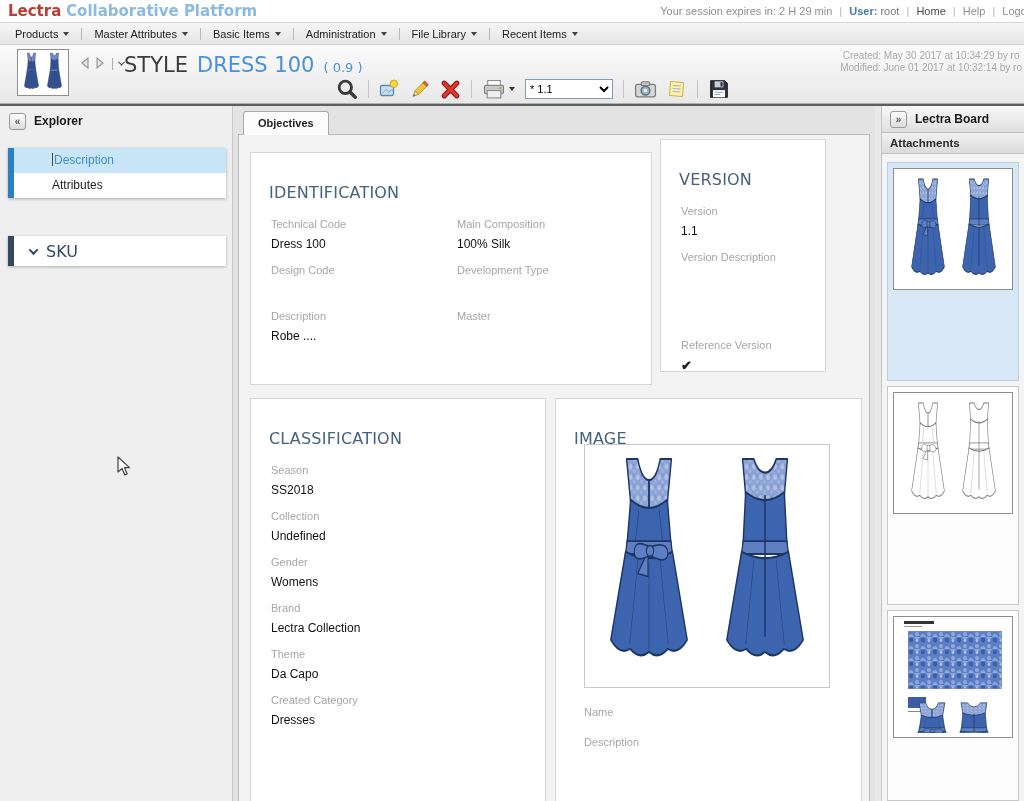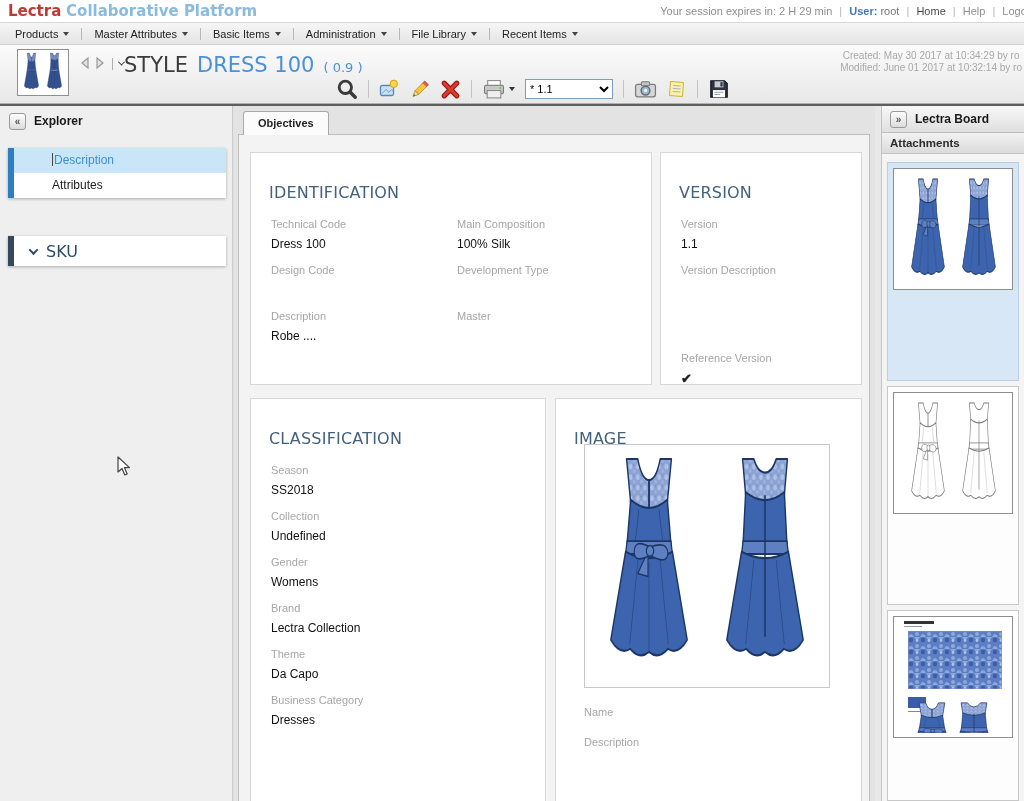--- a/index.html
+++ b/index.html
@@ -81,21 +81,21 @@
     border-radius:3px 3px 0 0;font-weight:bold;font-size:11px;color:#222;line-height:23px;z-index:2;cursor:pointer}
   .content{position:absolute;left:5px;right:5px;top:28px;bottom:-1px;background:#F3F3F3;border:1px solid #BDBDBD}
   .card{position:absolute;background:#fff;border:1px solid #D7D7D7}
   .card-title{font-family:"DejaVu Sans",sans-serif;font-size:16px;color:var(--panel-title);margin:30px 0 0 18px;letter-spacing:.2px}
   .fields{margin:16px 0 0 20px}
   .fields.two{display:grid;grid-template-columns:186px 1fr}
   .field{height:46px}
   .flabel{font-size:11px;color:#A6A6A6;margin-bottom:7px}
   .fvalue{font-size:12px;color:#111;min-height:14px}
   .c-ident{left:11px;top:17px;width:402px;height:233px}
-  .c-version{left:421px;top:17px;width:202px;height:233px}
+  .c-version{left:421px;top:4px;width:166px;height:233px}
   .c-classif{left:11px;top:263px;width:296px;height:420px}
   .c-image{left:316px;top:263px;width:307px;height:420px}
   .field.tall{height:88px}
   .checkmark{font-size:13px;font-weight:bold;color:#222}
   .img-frame{position:absolute;left:28px;top:45px;width:246px;height:244px;border:1px solid #C9C9C9;background:#fff;
     display:flex;align-items:center;justify-content:center;gap:4px}
   .img-label{position:absolute;left:28px;font-size:11px;color:#A6A6A6}
   .lbl-name{top:307px}
   .lbl-desc{top:337px}
 
@@ -426,21 +426,21 @@
           </div>
           <div class="field">
             <div class="flabel">Brand</div>
             <div class="fvalue">Lectra Collection</div>
           </div>
           <div class="field">
             <div class="flabel">Theme</div>
             <div class="fvalue">Da Capo</div>
           </div>
           <div class="field">
-            <div class="flabel">Business Category</div>
+            <div class="flabel">Created Category</div>
             <div class="fvalue">Dresses</div>
           </div>
         </div>
       </div>
 
       <div class="card c-image">
         <div class="card-title">IMAGE</div>
         <div class="img-frame">
           <svg class="dress blue" width="112" height="226" viewBox="0 0 110 150" preserveAspectRatio="none">
               <use href="#dressFront"></use>

